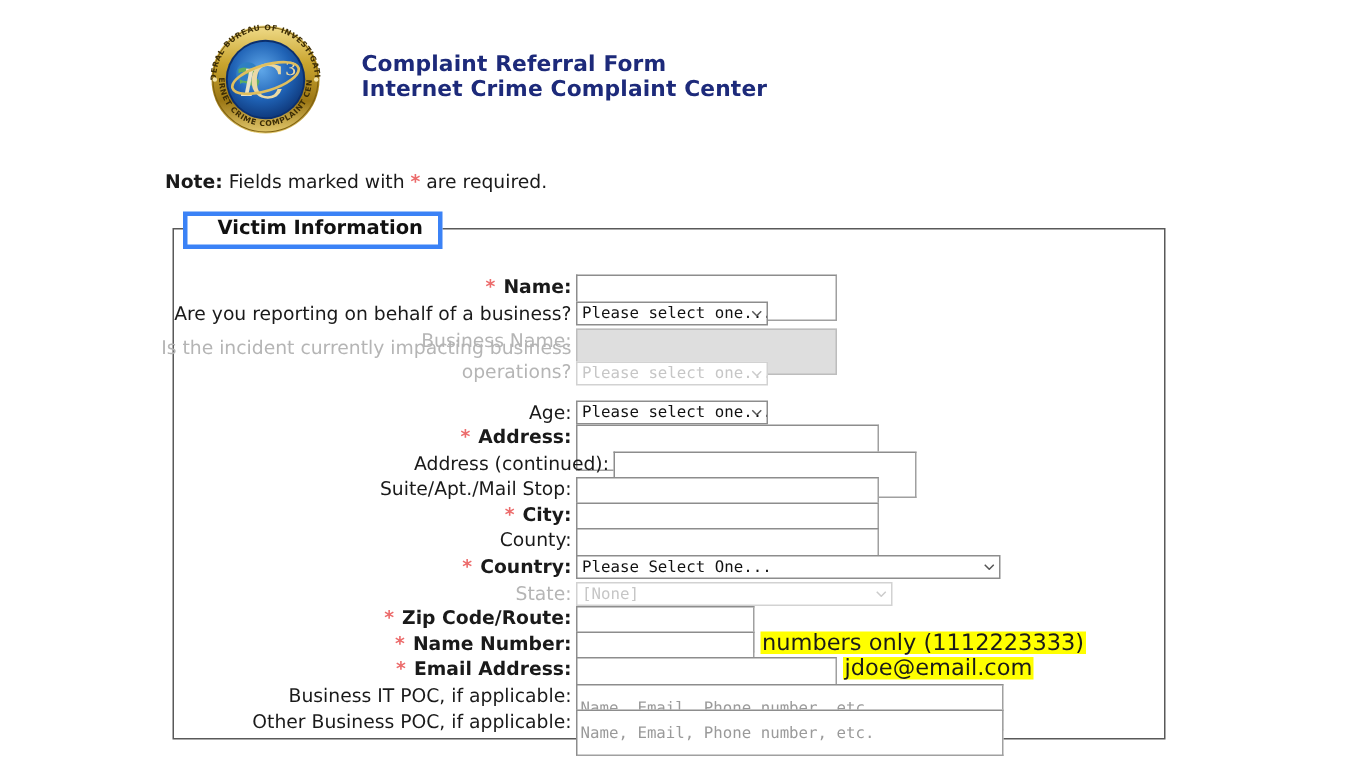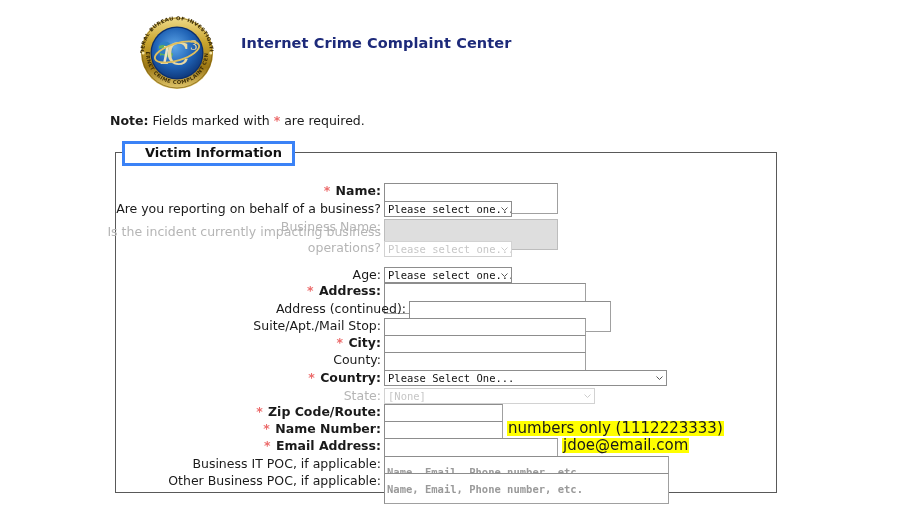--- a/index.html
+++ b/index.html
@@ -133,21 +133,20 @@
     border: 1px solid #a0a0a0;
     border-top-color: #8d8d8d;
     border-left-color: #8d8d8d;
     background: #ffffff;
     font-family: "DejaVu Sans Mono", "Liberation Mono", monospace;
     font-size: 10.5px;
     line-height: 13px;
     color: #111;
     padding: 0 2px;
     outline: none;
-    font-weight: bold;
   }
   .tin::placeholder {
     color: #9a9a9a;
     font-family: "DejaVu Sans Mono", "Liberation Mono", monospace;
     font-size: 10.5px;
   }
   .tin.disabled {
     background: #dedede;
     border-color: #bdbdbd;
   }
@@ -238,20 +237,21 @@
 
       <text x="27" y="48" font-family="DejaVu Serif, serif" font-size="25" fill="#e9e2c6" font-style="italic">I</text>
       <text x="32" y="49" font-family="DejaVu Serif, serif" font-size="31" fill="#ead9a4">C</text>
       <text x="56" y="34" font-family="DejaVu Serif, serif" font-size="12" fill="#ead9a4">3</text>
 
       <ellipse cx="43" cy="36" rx="23" ry="8.5" fill="none" stroke="#e0bf5e" stroke-width="1.8" transform="rotate(-17 43 36)"></ellipse>
     </svg>
   </div>
 
   <div class="title-block">
+    <div class="title-line">Complaint Referral Form</div>
     <div class="title-line">Internet Crime Complaint Center</div>
   </div>
 </div>
 
 <div class="note"><b>Note:</b><span> Fields marked with </span><span class="req-star">*</span><span> are required.</span></div>
 
 <div class="fieldset"></div>
 <div class="legend">Victim Information</div>
 
 <div class="form" id="form-rows">

